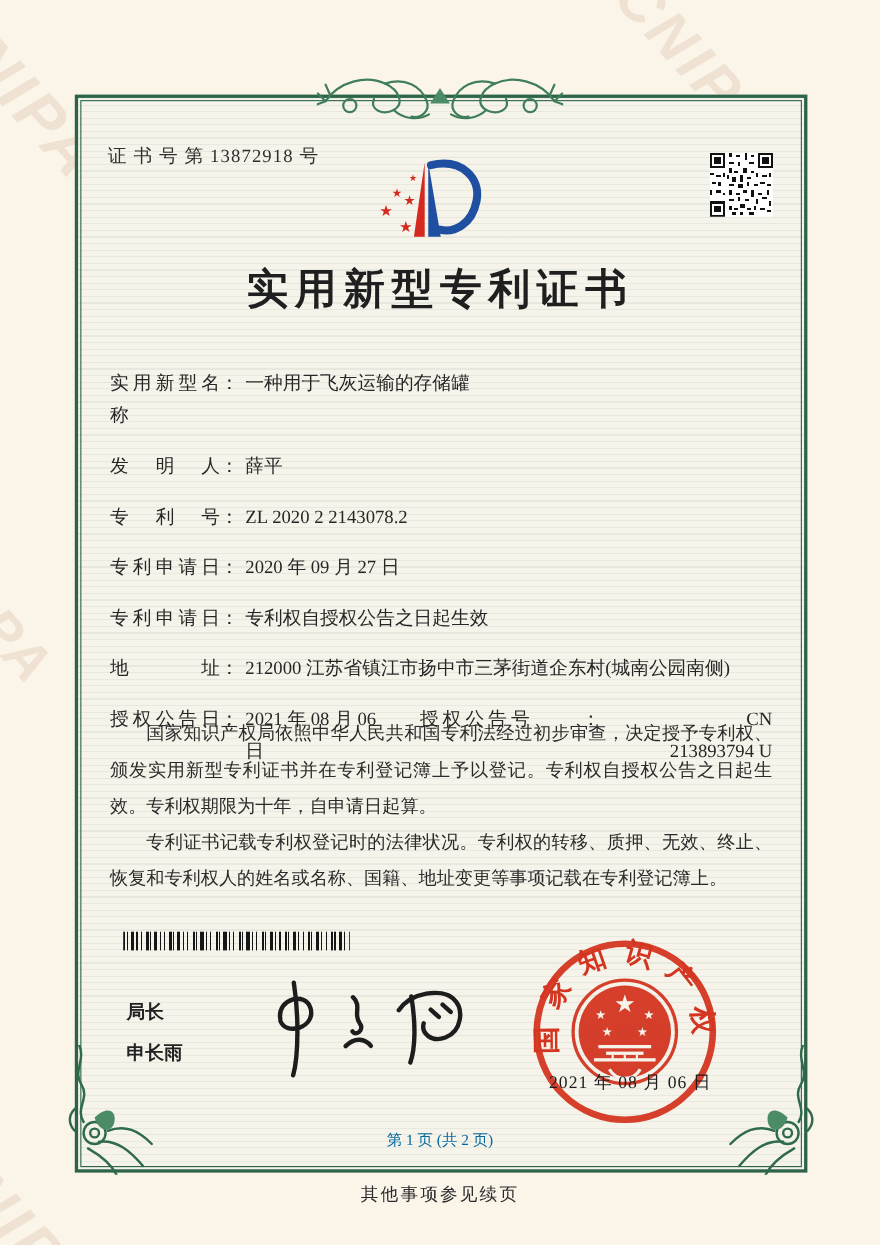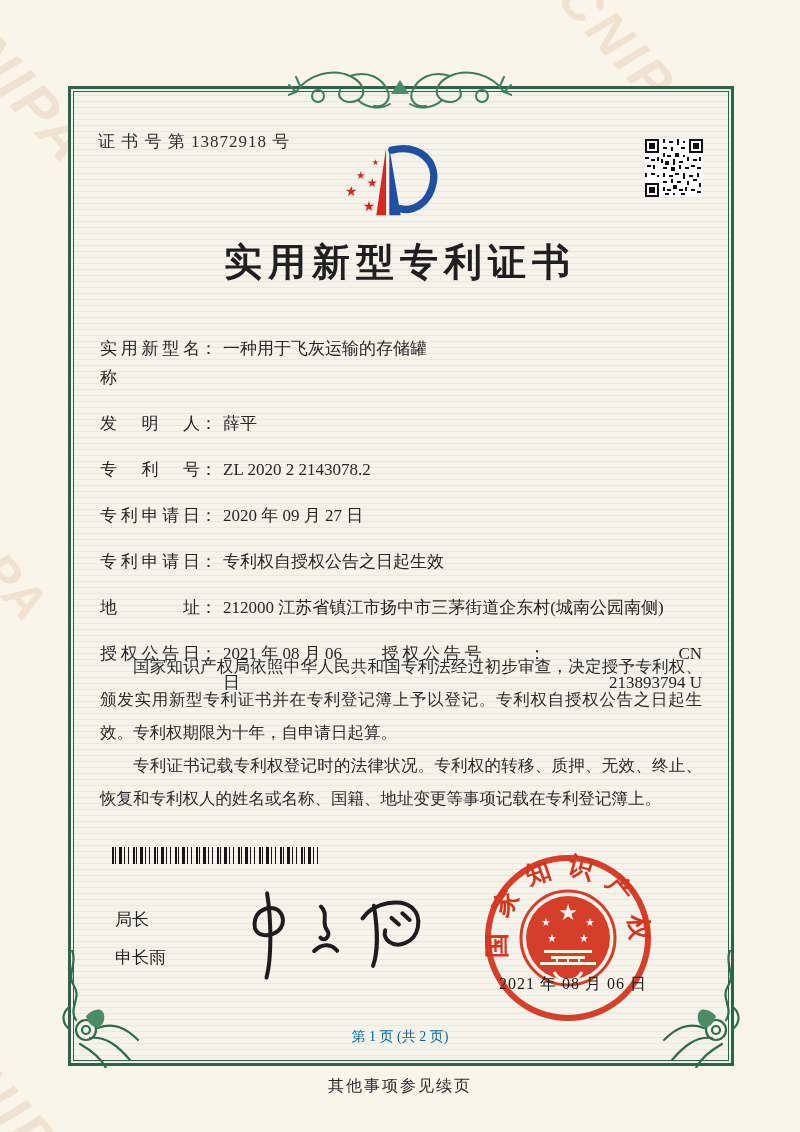--- a/index.html
+++ b/index.html
@@ -83,21 +83,21 @@
       #161616 0 2px, rgba(0,0,0,0) 2px 3px,
       #161616 3px 4px, rgba(0,0,0,0) 4px 7px,
       #161616 7px 10px, rgba(0,0,0,0) 10px 12px,
       #161616 12px 13px, rgba(0,0,0,0) 13px 16px,
       #161616 16px 17px, rgba(0,0,0,0) 17px 21px);
   }
 
   .signer{
     position:absolute; left:115px; top:901px;
     font-family:"Liberation Sans","DejaVu Sans",sans-serif;
-    font-size:17px; font-weight:400; color:#222; line-height:38px;
+    font-size:17px; font-weight:700; color:#222; line-height:38px;
   }
   .signature{ position:absolute; left:225px; top:878px; transform:rotate(-3deg); }
 
   .seal{ position:absolute; left:480px; top:850px; width:176px; height:176px; }
   .seal-date{
     position:absolute; left:499px; top:974px;
     font-size:16px; color:#1c1c1c; letter-spacing:1px; white-space:nowrap; z-index:4;
   }
 
   .page-num{

